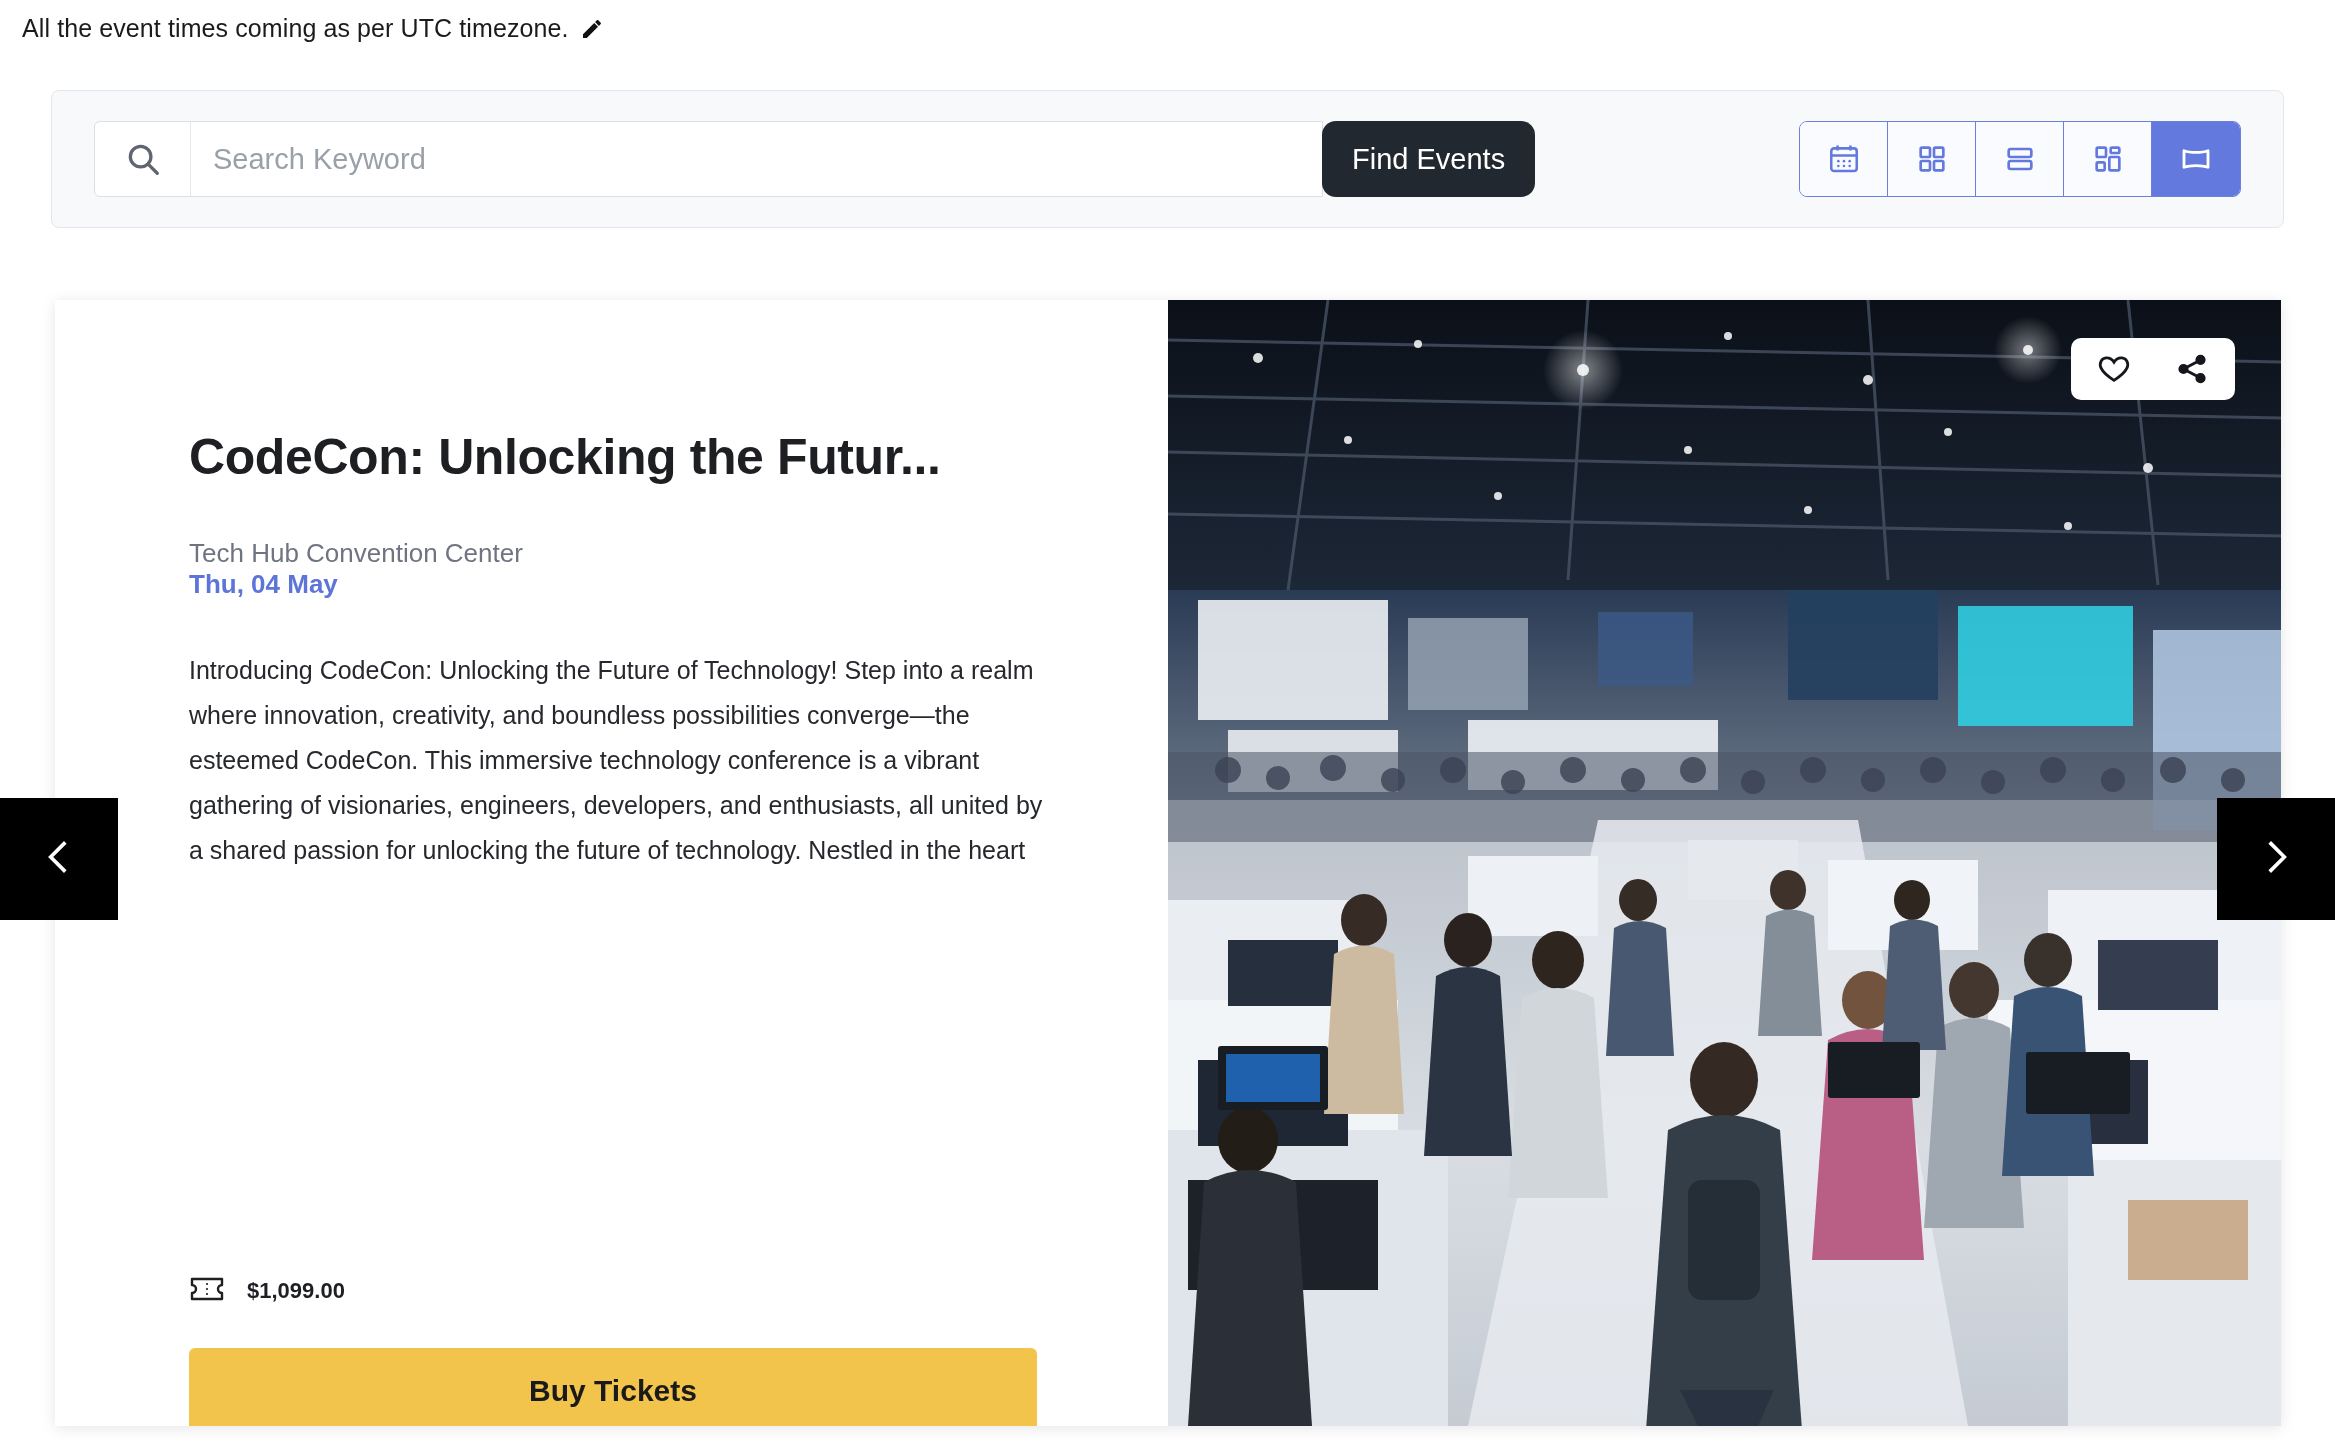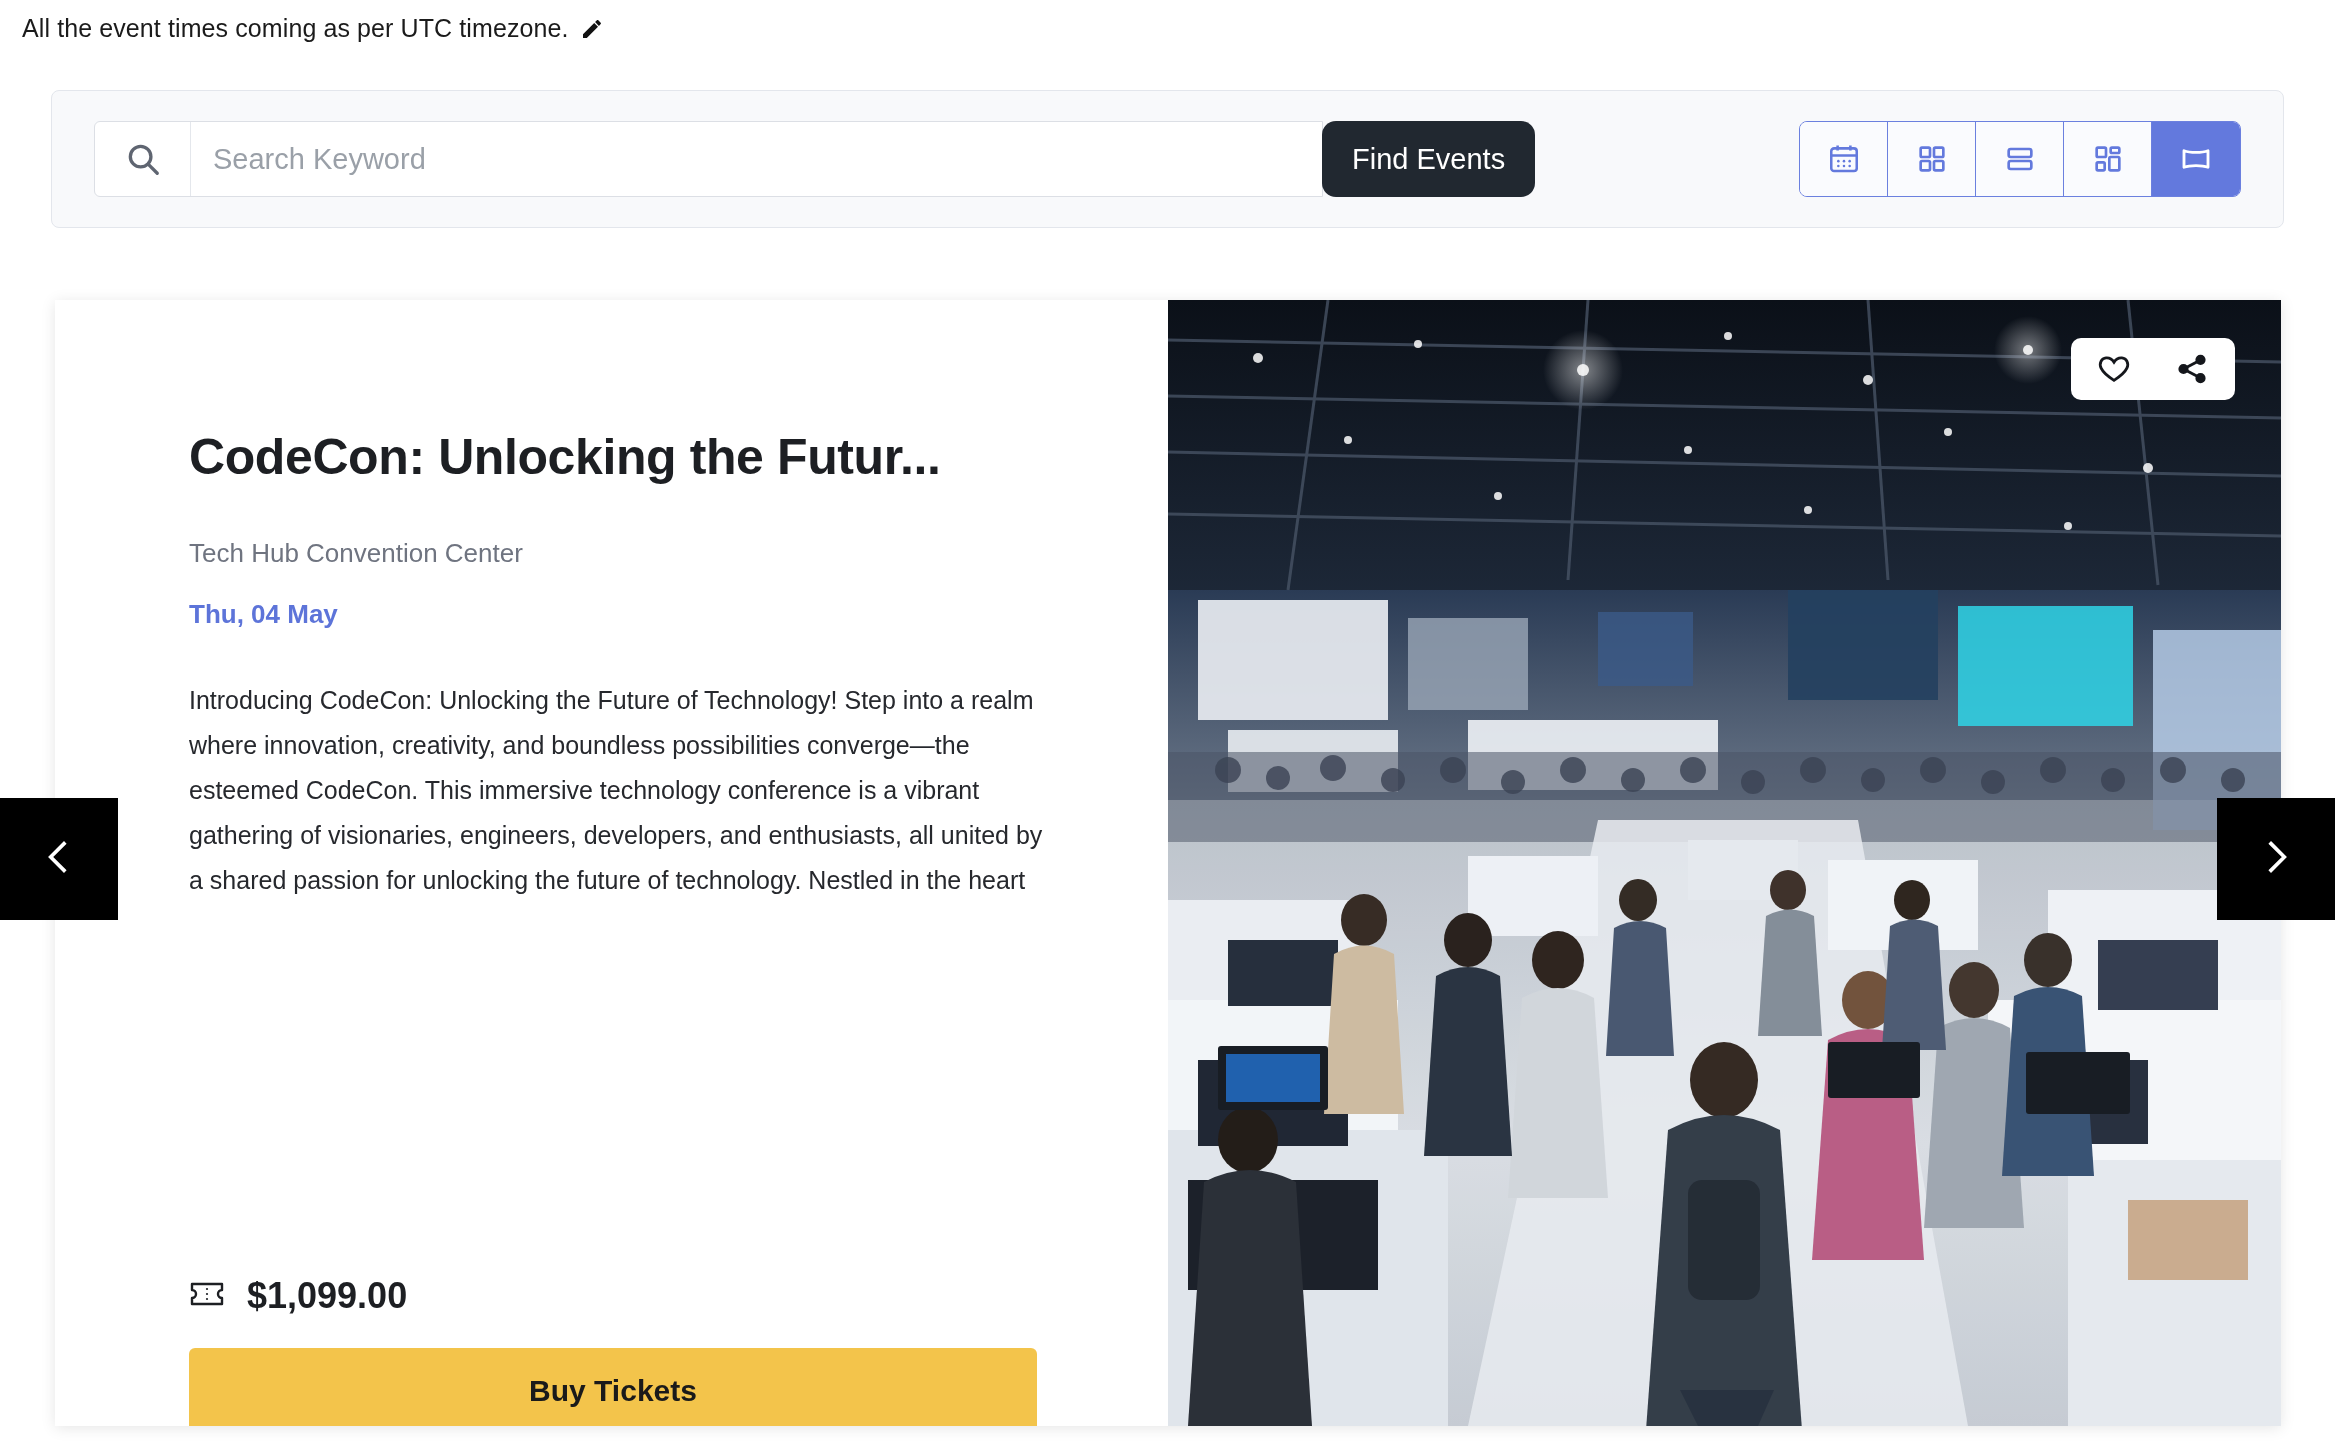--- a/index.html
+++ b/index.html
@@ -89,32 +89,32 @@
     width: 1113px; padding: 128px 0 0 134px; position: relative;
   }
   .event-title {
     font-size: 50px; font-weight: bold; color: #1d1f23;
     letter-spacing: -0.4px; white-space: nowrap;
   }
   .event-venue {
     margin-top: 52px; font-size: 26px; color: #6f7480;
   }
   .event-date {
-    margin-top: 30px; font-size: 26px; font-weight: bold; color: #5d74d9;
+    margin-top: 0; font-size: 26px; font-weight: bold; color: #5d74d9;
   }
   .event-desc {
     margin-top: 48px; width: 856px; height: 230px;
     font-size: 25px; line-height: 45px; color: #26282d;
     overflow: hidden;
   }
   .price-row {
     position: absolute; left: 134px; top: 975px;
     display: flex; align-items: center; gap: 22px;
   }
-  .price-value { font-size: 36px; font-weight: bold; color: #1d1f23; }
+  .price-value { font-size: 22px; font-weight: bold; color: #1d1f23; }
   .buy-tickets-btn {
     position: absolute; left: 134px; top: 1048px;
     width: 848px; height: 86px;
     background: #f3c44b; border: none; border-radius: 6px;
     font-family: "Liberation Sans", sans-serif;
     font-size: 30px; font-weight: bold; color: #1a1a1a;
     cursor: pointer;
   }
 
   

